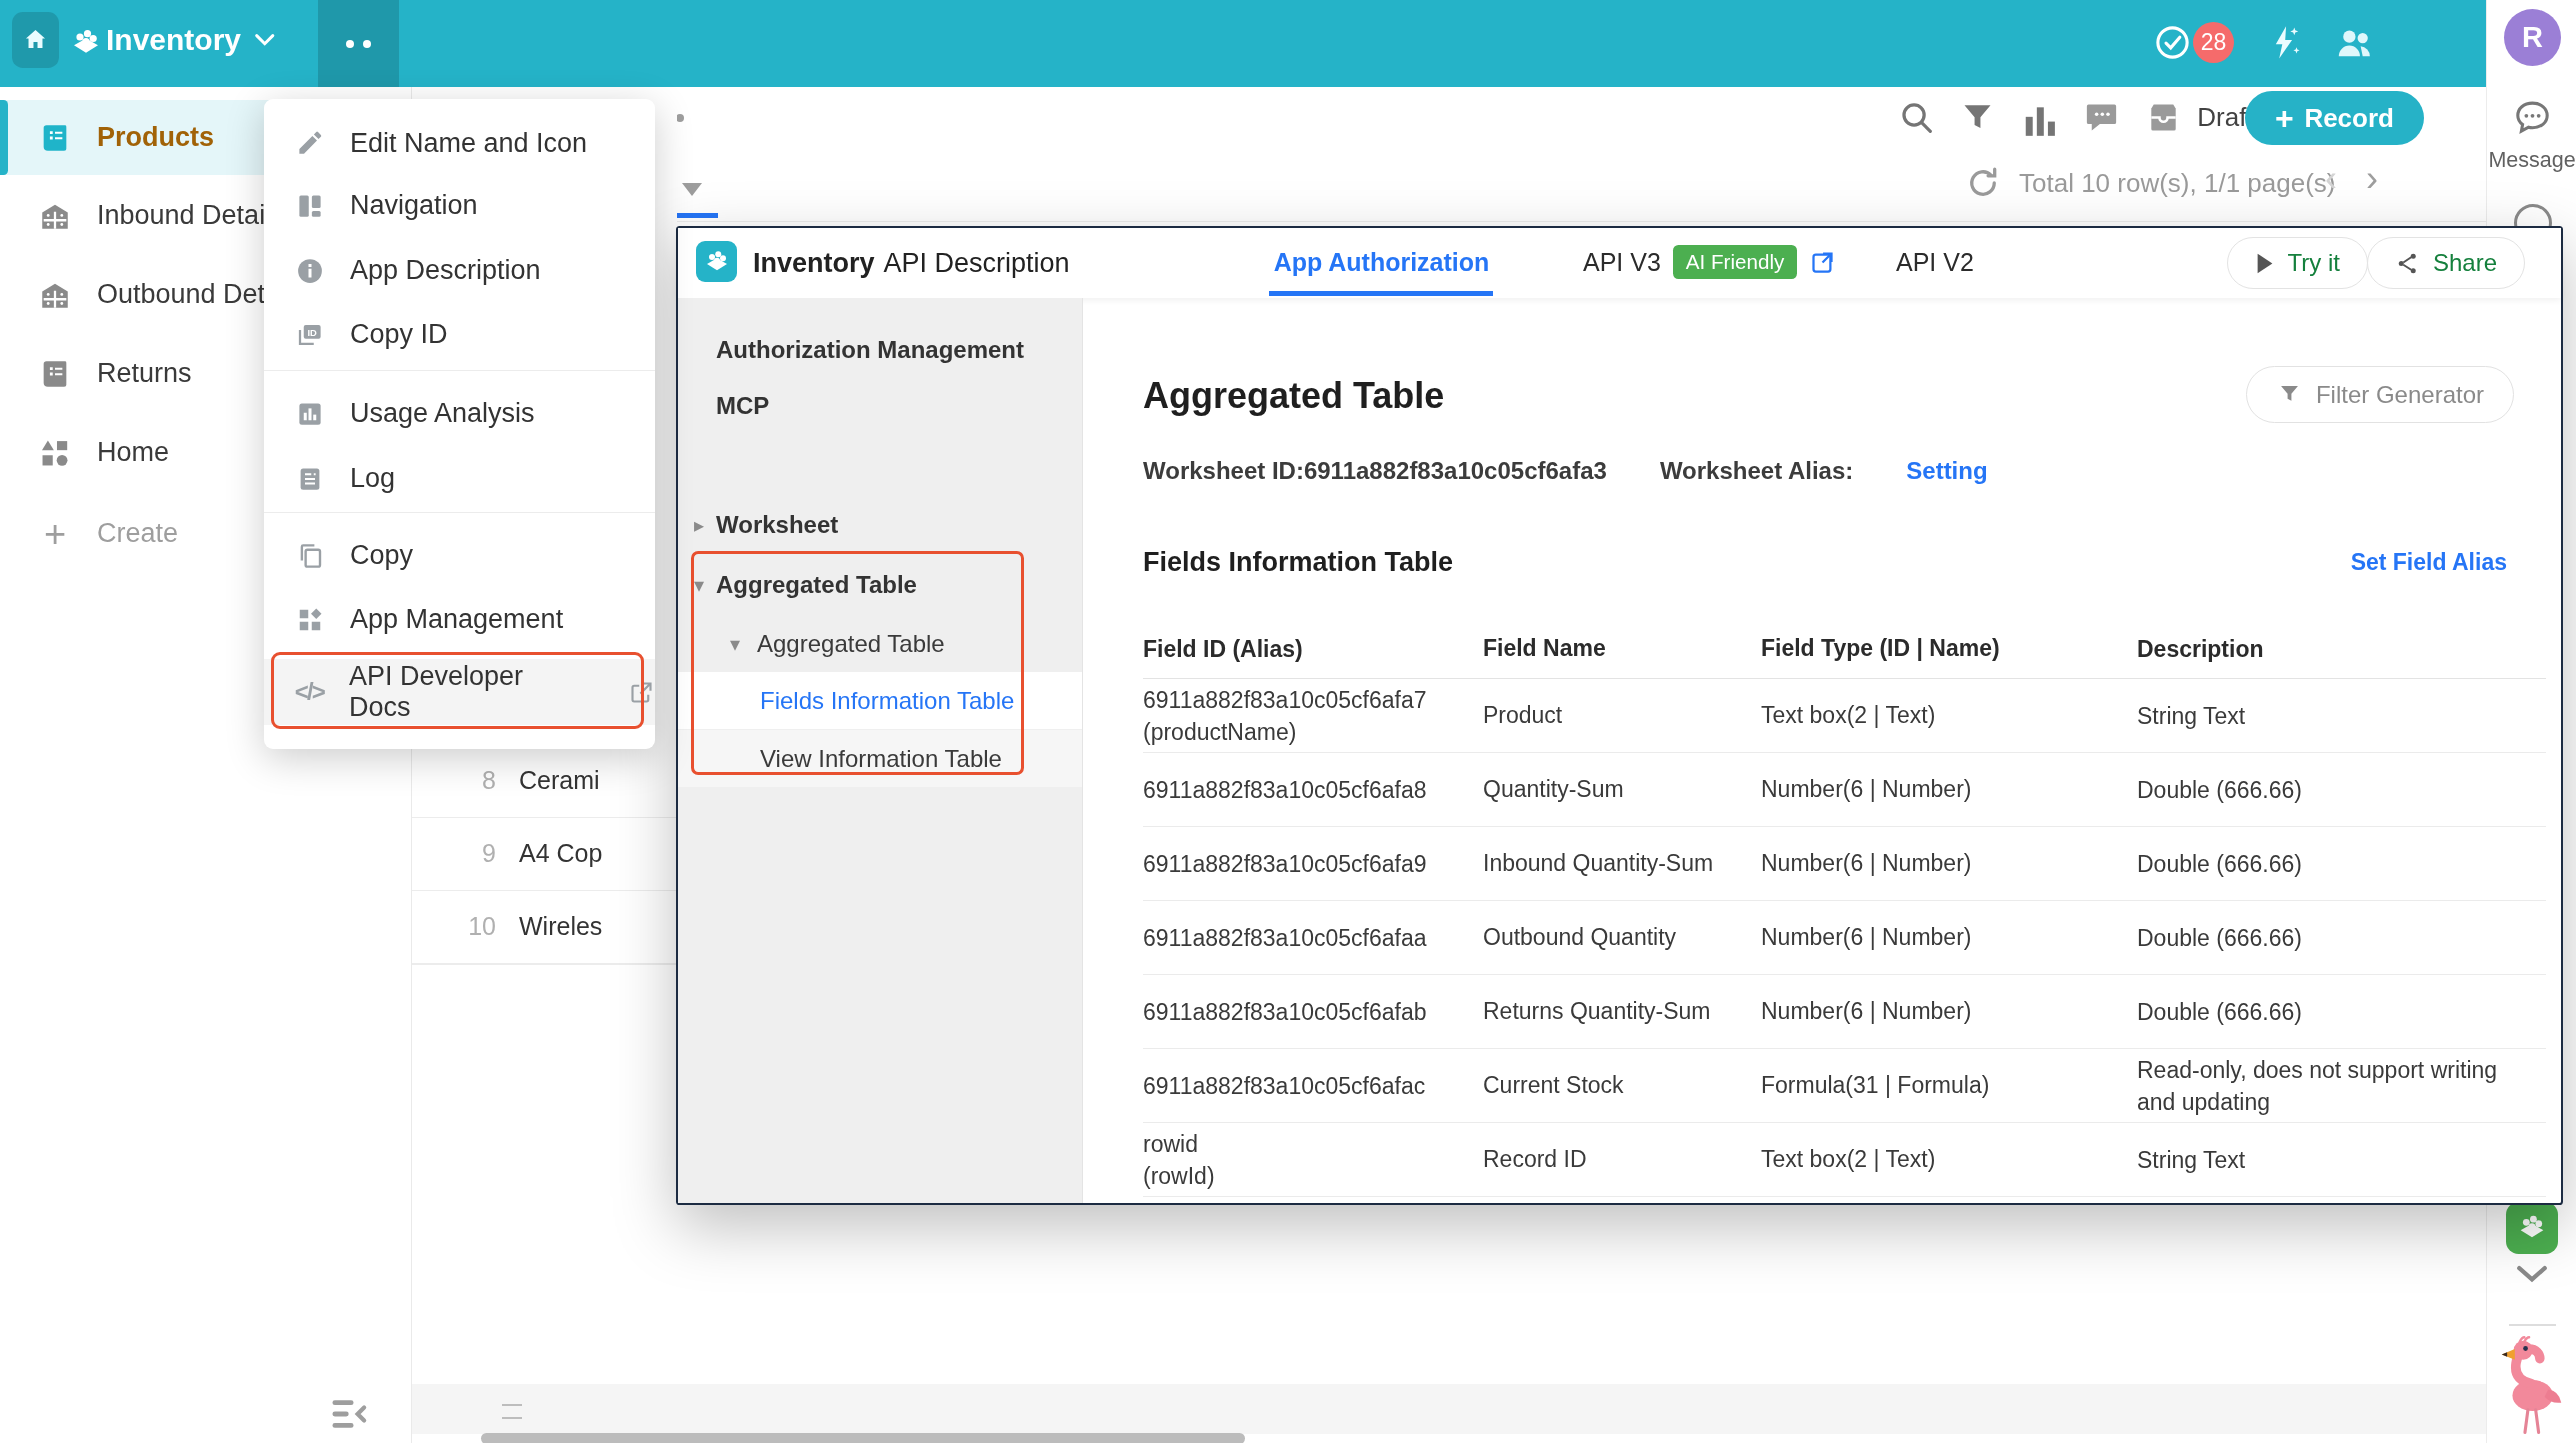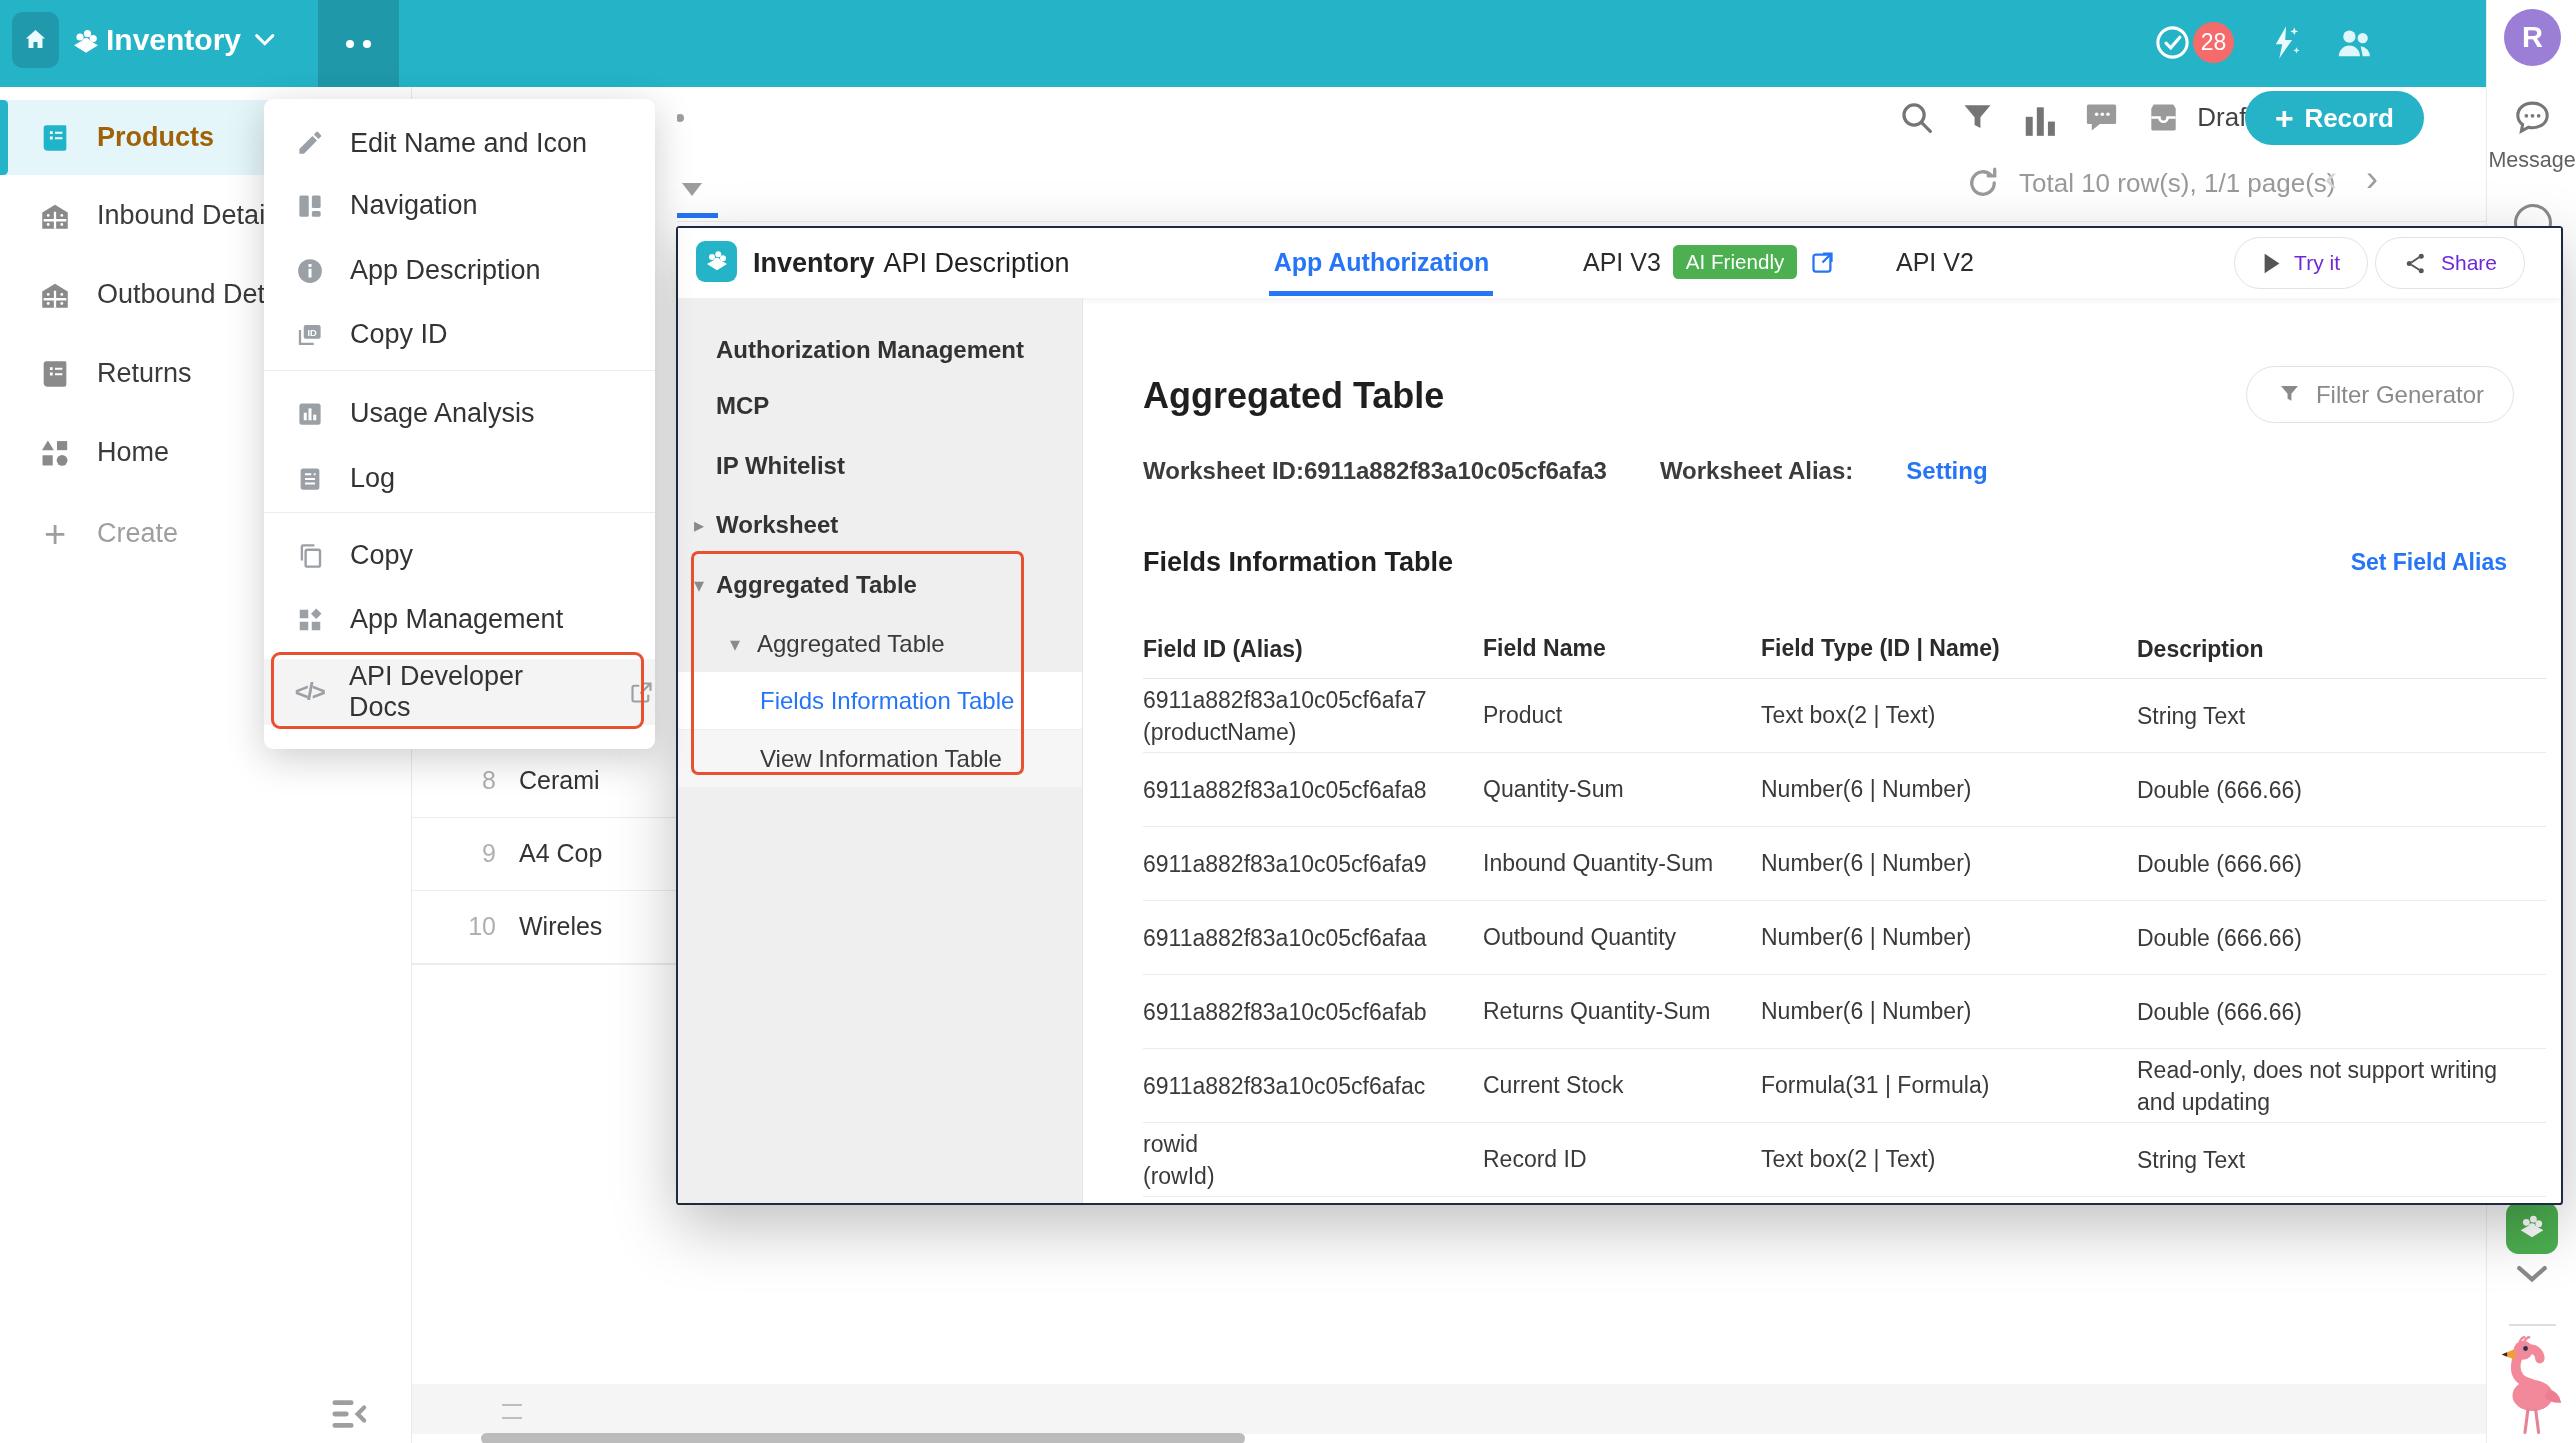--- a/index.html
+++ b/index.html
@@ -88,21 +88,21 @@
   .mh-title{position:absolute;left:75px;top:20px;font-size:27px;color:#222}
   .mh-title b{margin-right:9px}
   .tab1{position:absolute;left:587px;top:0;width:233px;height:68px;line-height:68px;text-align:center;
         font-size:25px;font-weight:600;color:#2575f6;cursor:pointer}
   .tab1-bar{position:absolute;left:591px;top:63px;width:224px;height:5.4px;background:#2575f6}
   .tab2{position:absolute;left:905px;top:0;height:68px;display:flex;align-items:center;gap:12.5px;cursor:pointer}
   .tab2 .lbl,.tab3{font-size:25px;color:#2b2b2b}
   .ai-badge{height:34px;padding:0 12.5px;border-radius:5.4px;background:#4caf50;color:#fff;font-size:20.6px;display:flex;align-items:center}
   .tab3{position:absolute;left:1218px;top:0;height:68px;line-height:68px;cursor:pointer}
   .pill-btn{position:absolute;top:9px;height:52px;border:0.9px solid #e3e3e3;border-radius:26px;background:#fff;
-            display:flex;align-items:center;gap:12.5px;padding:0 27px;box-sizing:border-box;cursor:pointer;color:#6d28d9;font-size:21px}
+            display:flex;align-items:center;gap:12.5px;padding:0 27px;box-sizing:border-box;cursor:pointer;color:#15803d;font-size:24px}
   .try-btn{right:193px}
   .share-btn{right:36px}
 
   .modal-nav{position:absolute;left:0;top:70px;width:405px;bottom:0;background:#efefef;border-right:0.9px solid #e4e4e4;box-sizing:border-box}
   .nav-item{position:absolute;left:0;width:100%;height:47px;display:flex;align-items:center;cursor:pointer}
   .nav-item .lbl{font-size:24px;color:#333;font-weight:bold;margin-left:38px}
   .nav-item .tri{position:absolute;left:16px;font-size:20px;color:#8a8a8a}
   .nav-sub{position:absolute;left:0;width:100%;height:47px;display:flex;align-items:center;cursor:pointer}
   .nav-sub .lbl{font-size:24px;color:#3a3a3a;margin-left:79px}
   .nav-sub .tri{position:absolute;left:52px;font-size:20px;color:#8a8a8a}
@@ -525,23 +525,20 @@
       </div>
     </div>
 
     <div class="modal-nav">
       <div class="nav-item" style="top:28px">
         <span class="lbl">Authorization Management</span>
       </div>
       <div class="nav-item" style="top:84px">
         <span class="lbl">MCP</span>
       </div>
-      <div class="nav-item" style="top:144px">
-        <span class="lbl">IP Whitelist</span>
-      </div>
       <div class="nav-item" style="top:203px">
         <span class="tri">▸</span>
         <span class="lbl">Worksheet</span>
       </div>
       <div class="nav-item" style="top:263px">
         <span class="tri">▾</span>
         <span class="lbl">Aggregated Table</span>
       </div>
       <div class="nav-sub" style="top:322px">
         <span class="tri">▾</span>

